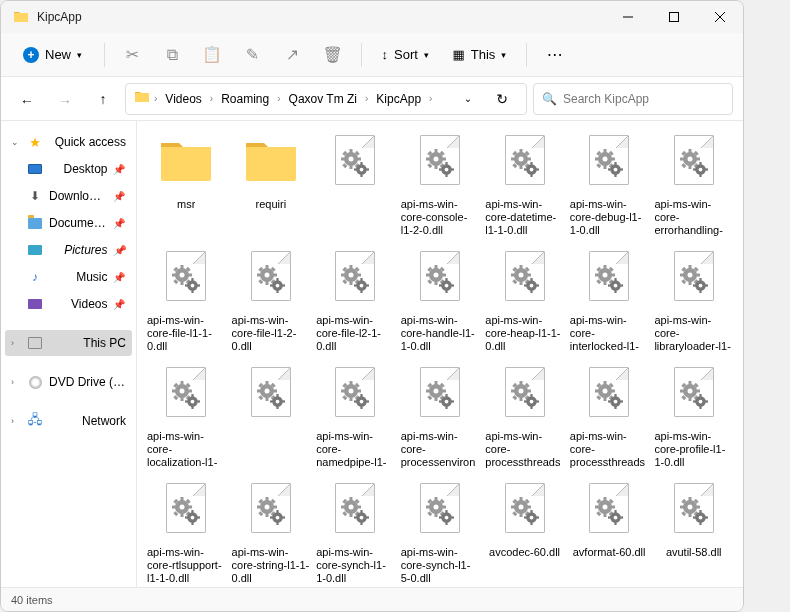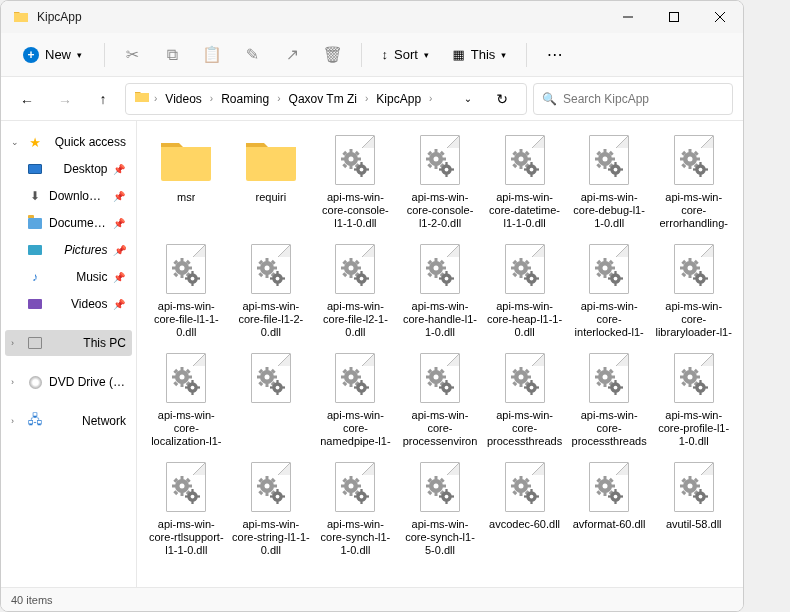--- a/index.html
+++ b/index.html
@@ -33,21 +33,21 @@
 .side-item.selected { background:#d9d9d9; }
 .side-item .expand { width:10px; font-size:9px; color:#666; }
 .side-item .icon { width:16px; height:16px; display:flex; align-items:center; justify-content:center; }
 .side-item .label { flex:1; white-space:nowrap; overflow:hidden; text-overflow:ellipsis;text-align:right; }
 .side-item .pin { color:#999; font-size:10px; }
 .side-spacer { height:12px; }
 .files { flex:1; overflow-y:auto; padding:8px; }
 .files-grid { display:grid; grid-template-columns:repeat(7,1fr); gap:2px; }
 .file-item { display:flex; flex-direction:column; align-items:center; padding:6px 2px; border-radius:3px; cursor:pointer; }
 .file-icon { width:64px; height:52px; display:flex; align-items:center; justify-content:center; margin-bottom:4px; }
-.file-name { font-size:11px; text-align:center; line-height:13px; word-break:break-word; max-height:39px; overflow:hidden; }
+.file-name { font-size:11px; line-height:13px; word-break:break-word; max-height:39px; overflow:hidden;margin-top:7px; }
 .statusbar { height:24px; border-top:1px solid #e8e8e8; display:flex; align-items:center; padding:0 10px; font-size:11px; color:#555; background:#f9f9f9; }
 
 .folder-svg { fill:#ffd564; }
 .folder-svg .tab { fill:#ebb338; }
 .dll-file { position:relative; width:48px; height:52px; }
 .dll-page { width:40px; height:50px; background:#fff; border:1px solid #bbb; position:absolute; left:4px; border-radius:1px; }
 .dll-page::before { content:""; position:absolute; top:0; right:0; width:12px; height:12px; background:linear-gradient(135deg,#fff 0%,#fff 48%,#bbb 50%,#eee 52%,#eee 100%); }
 .gear-group { position:absolute; bottom:4px; left:10px; }
 .gear { fill:#888; }
 .ico-desktop { width:14px; height:10px; background:#2b7cd3; border:1px solid #1a5b9e; border-radius:1px; }
@@ -265,21 +265,20 @@
                           <rect x="8.5" y="16" width="3" height="4"></rect>
                           <rect x="0" y="8.5" width="4" height="3"></rect>
                           <rect x="16" y="8.5" width="4" height="3"></rect>
                         </g>
                         <circle cx="10" cy="10" r="2.5" fill="#fff"></circle>
                       </g>
                     </g>
                   </svg></div>
               </div>
             </div>
-            <div class="file-name">api-ms-win-core-console-l1-1-0.dll</div>
           </div>
           <div class="file-item">
             <div class="file-icon">
               <div class="dll-file">
                 <div class="dll-page"></div>
                 <div class="gear-group"><svg width="30" height="30" viewBox="0 0 30 30">
                     <g class="gear">
                       <circle cx="10" cy="10" r="7" fill="#999"></circle>
                       <g fill="#999">
                         <rect x="8.5" y="0" width="3" height="4"></rect>

